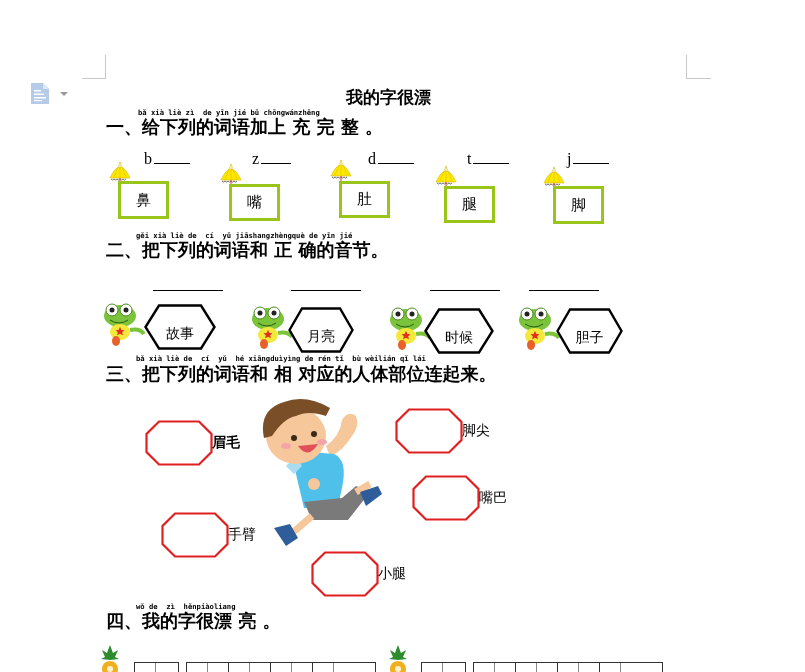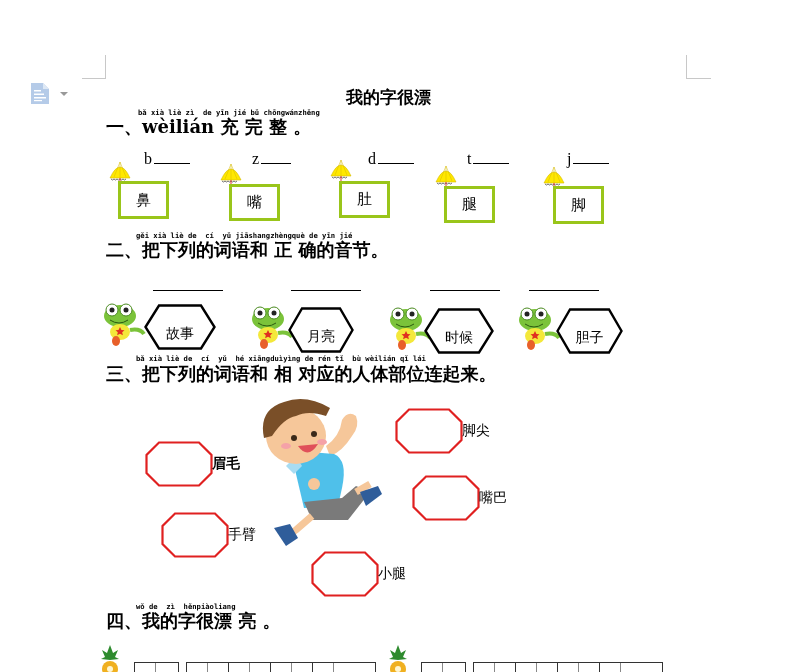--- a/index.html
+++ b/index.html
@@ -49,21 +49,21 @@
     <rect x="3" y="10.5" width="10" height="1.5" fill="#fff"></rect>
     <rect x="3" y="14" width="12" height="1.5" fill="#fff"></rect>
     <rect x="3" y="17" width="8" height="1.2" fill="#fff"></rect>
   </svg>
 </div>
 <div class="doc-caret"></div>
 
 <div class="title">我的字很漂</div>
 
 <div class="pinyin" style="left:138px; top:108px;">bǎ xià liè zì  de yīn jié bǔ chōngwánzhěng</div>
-<div class="heading" style="top:115px;">一、wèilián 充 完 整 。</div>
+<div class="heading" style="top:115px;">一、给下列的词语加上 充 完 整 。</div>
 
 <svg class="umbrella" style="left:108px; top:160px;" viewBox="0 0 24 26">
     <path d="M2 18 Q12 -4 22 18 Z" fill="#ffe800" stroke="#d4b800" stroke-width="0.6"></path>
     <path d="M6 17 L12 2 M18 17 L12 2 M12 2 V18" stroke="#d4b800" stroke-width="0.5"></path>
     <path d="M3 19 q1.5 2 3 0 q1.5 2 3 0 q1.5 2 3 0 q1.5 2 3 0 q1.5 2 3 0" stroke="#333" fill="none" stroke-width="0.7"></path>
     <line x1="12" y1="18" x2="12" y2="25" stroke="#e03030" stroke-width="1"></line>
   </svg>
 <svg class="umbrella" style="left:219px; top:162px;" viewBox="0 0 24 26">
     <path d="M2 18 Q12 -4 22 18 Z" fill="#ffe800" stroke="#d4b800" stroke-width="0.6"></path>
     <path d="M6 17 L12 2 M18 17 L12 2 M12 2 V18" stroke="#d4b800" stroke-width="0.5"></path>
@@ -198,21 +198,21 @@
   <path d="M104 96 L122 90 L126 98 L110 110 Z" fill="#2f5d9a"></path>
   <ellipse cx="40" cy="40" rx="30" ry="28" fill="#f6c79a"></ellipse>
   <path d="M8 42 Q2 14 28 6 Q50 -2 74 12 L70 20 Q52 14 40 20 Q28 22 16 40 Z" fill="#7a4f28"></path>
   <circle cx="38" cy="42" r="3" fill="#3a2a1a"></circle>
   <circle cx="58" cy="38" r="3" fill="#3a2a1a"></circle>
   <ellipse cx="30" cy="50" rx="5" ry="3" fill="#f5a2a8"></ellipse>
   <ellipse cx="66" cy="46" rx="5" ry="3" fill="#f5a2a8"></ellipse>
   <path d="M42 50 Q52 64 62 48 Z" fill="#e0505a"></path>
 </svg>
 
-<div class="octwrap" style="left:145px; top:441px;font-weight:bold;">
+<div class="octwrap" style="left:145px; top:420px;font-weight:bold;">
   <svg width="68" height="46" viewBox="0 0 68 46">
       <polygon points="14,1.5 54,1.5 66.5,14 66.5,32 54,44.5 14,44.5 1.5,32 1.5,14" fill="#fff" stroke="#e02020" stroke-width="2.2"></polygon>
     </svg>
   <span>眉毛</span>
 </div>
 <div class="octwrap" style="left:161px; top:512px;">
   <svg width="68" height="46" viewBox="0 0 68 46">
       <polygon points="14,1.5 54,1.5 66.5,14 66.5,32 54,44.5 14,44.5 1.5,32 1.5,14" fill="#fff" stroke="#e02020" stroke-width="2.2"></polygon>
     </svg>
   <span>手臂</span>

